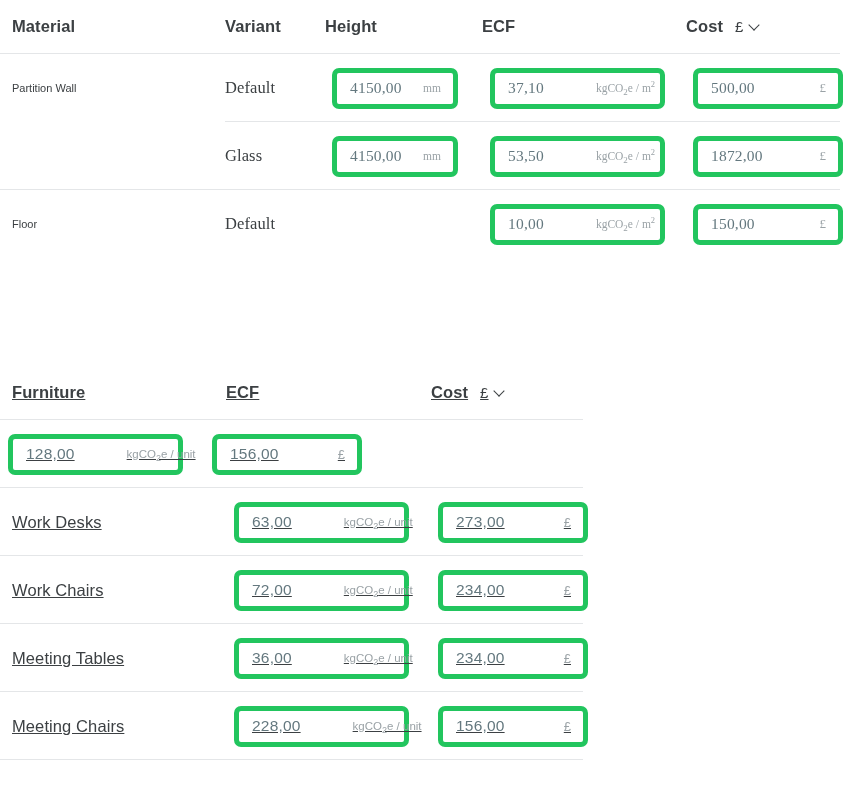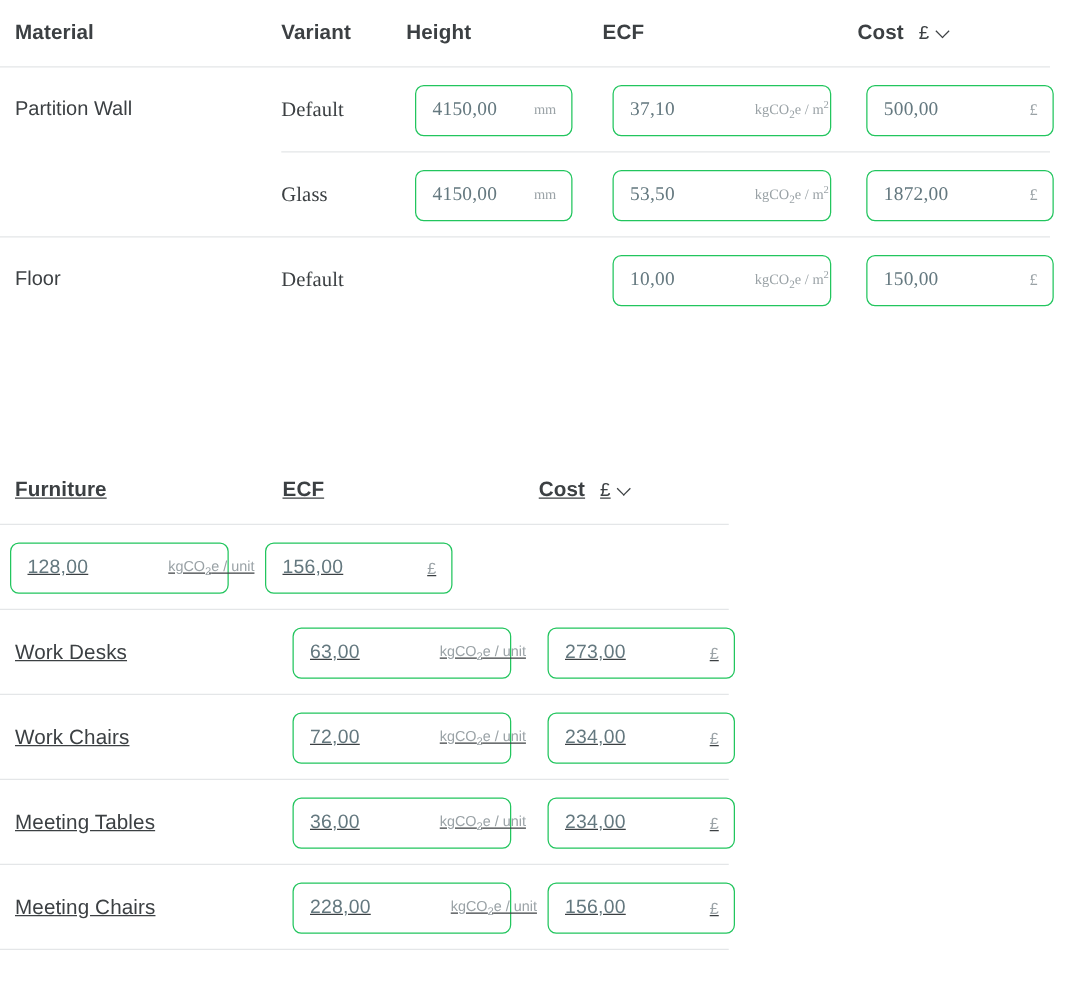--- a/index.html
+++ b/index.html
@@ -119,55 +119,55 @@
 
   
   .group { position: relative; }
   .group-name {
     position: absolute;
     left: 12px;
     top: 0;
     height: 68px;
     display: flex;
     align-items: center;
-    font-size: 16px;
+    font-size: 11px;
     color: #3c4043;
   }
   .subrows { margin-left: 0; font-family: Liberation Serif, serif; }
   .subrow {
     display: flex;
     align-items: center;
     height: 68px;
     position: relative;
   }
   .subrow .m-col-material { visibility: hidden; }
 
   
   .field {
     display: flex;
     align-items: center;
     justify-content: space-between;
     height: 41px;
-    border: 1px solid #22c55e;
+    border: 5px solid #22c55e;
     border-radius: 7px;
     background: #ffffff;
     padding: 0 12px 0 13px;
     cursor: text;
   }
   .field-value {
     font-size: 15.5px;
     color: #64787f;
     letter-spacing: 0.2px;
     white-space: nowrap;
   }
   .field-unit {
     font-size: 11.5px;
     color: #9aa2a6;
     white-space: nowrap;
-    margin-left: 24px;
+    margin-left: 12px;
     text-align: center;
   }
   .field-unit sub {
     font-size: 9px;
     line-height: 0;
   }
   .field-unit sup {
     font-size: 8.5px;
     line-height: 0;
   }

